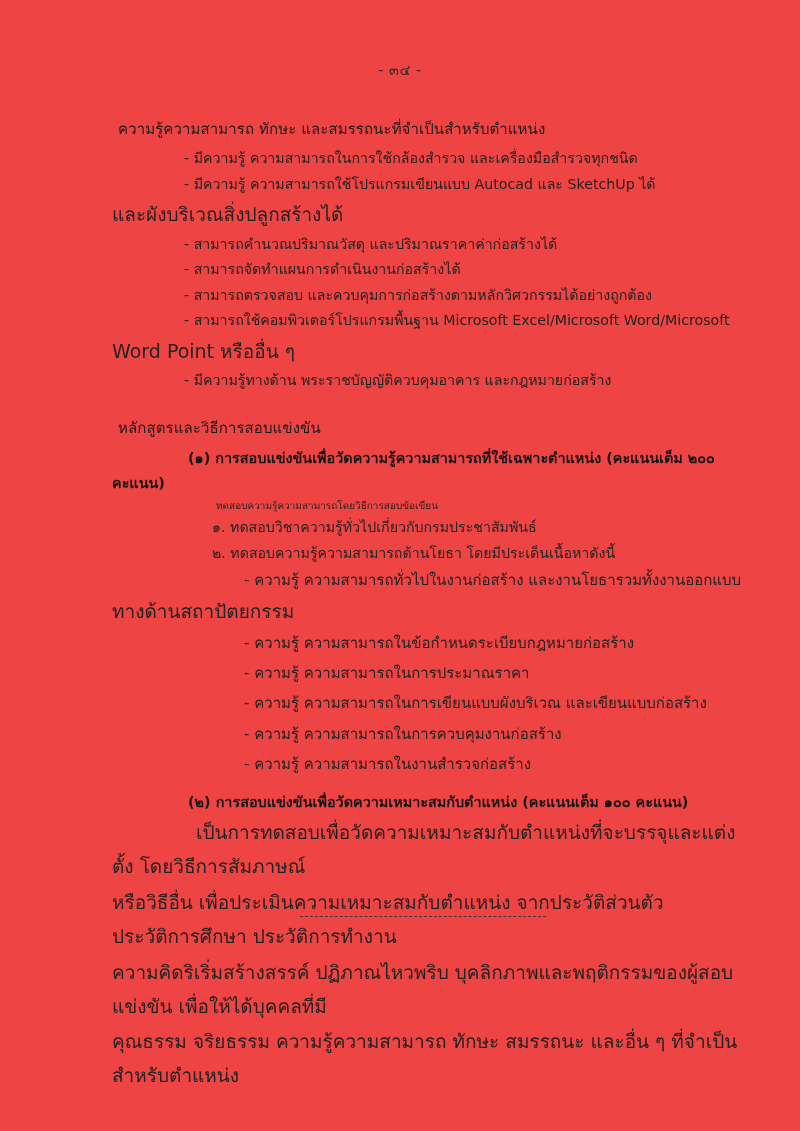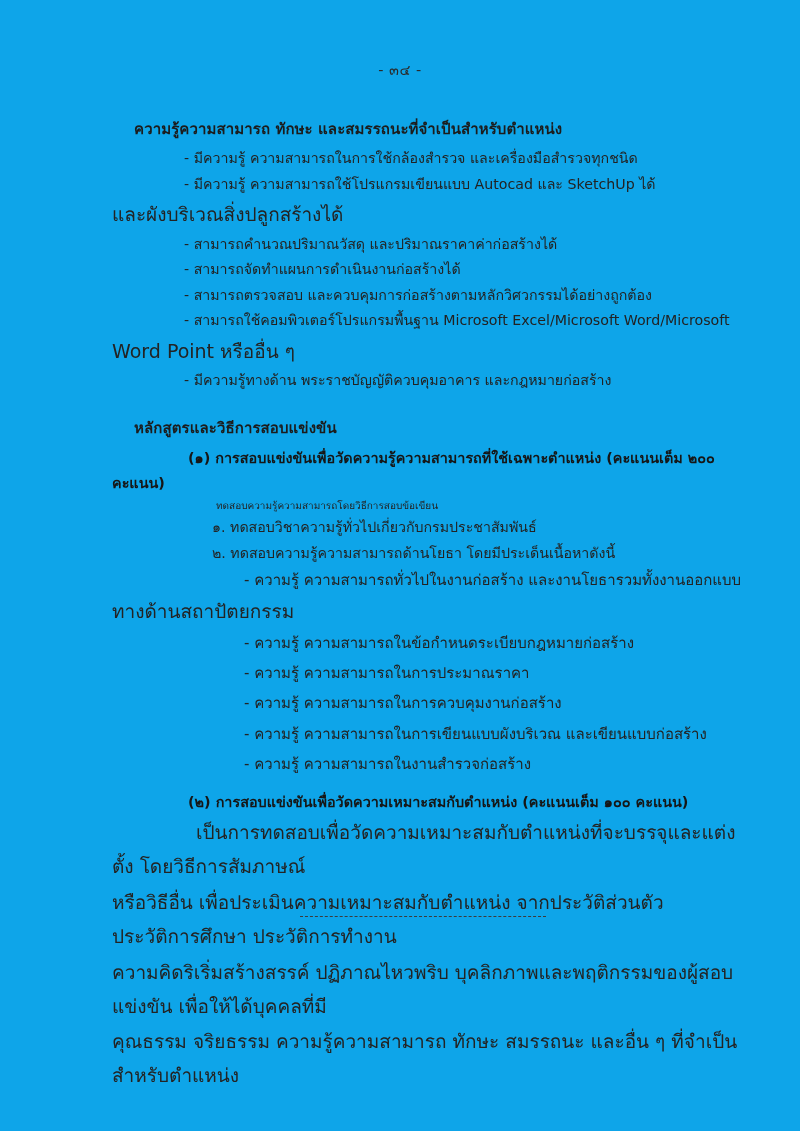--- a/index.html
+++ b/index.html
@@ -7,21 +7,21 @@
     padding: 0;
     background: #ffffff;
   }
   body {
     font-family: "DejaVu Sans", "Liberation Sans", sans-serif;
   }
   .page {
     position: relative;
     width: 800px;
     height: 1131px;
-    background: #0ea5e9;
+    background: #ef4444;
     overflow: hidden;
     box-sizing: border-box;
   }
   .page-number {
     position: absolute;
     top: 58px;
     left: 0;
     width: 800px;
     text-align: center;
     font-size: 14.5px;
@@ -29,23 +29,23 @@
     letter-spacing: 0.5px;
   }
   .content {
     position: absolute;
     top: 118px;
     left: 112px;
     width: 640px;
   }
   .heading {
     font-size: 15px;
-    font-weight: bold;
+    font-weight: normal;
     color: #1c1c1c;
-    margin: 0 0 5px 22px;
+    margin: 0 0 5px 6px;
     line-height: 1.55;
     letter-spacing: 0.1px;
   }
   .heading.second {
     margin-top: 24px;
     margin-bottom: 6px;
   }
   .bullet-list {
     list-style: none;
     margin: 0;
@@ -147,22 +147,22 @@
         <div class="plain-line">ทดสอบความรู้ความสามารถโดยวิธีการสอบข้อเขียน</div>
 
         <div class="sub-number-item">๑. ทดสอบวิชาความรู้ทั่วไปเกี่ยวกับกรมประชาสัมพันธ์</div>
         <div class="sub-number-item">๒. ทดสอบความรู้ความสามารถด้านโยธา โดยมีประเด็นเนื้อหาดังนี้</div>
 
         <div class="dash-bullet">- ความรู้ ความสามารถทั่วไปในงานก่อสร้าง และงานโยธารวมทั้งงานออกแบบ</div>
         <div class="para">ทางด้านสถาปัตยกรรม</div>
 
         <div class="dash-bullet tight">- ความรู้ ความสามารถในข้อกำหนดระเบียบกฎหมายก่อสร้าง</div>
         <div class="dash-bullet tight">- ความรู้ ความสามารถในการประมาณราคา</div>
+        <div class="dash-bullet tight">- ความรู้ ความสามารถในการเขียนแบบผังบริเวณ และเขียนแบบก่อสร้าง</div>
         <div class="dash-bullet tight">- ความรู้ ความสามารถในการควบคุมงานก่อสร้าง</div>
-        <div class="dash-bullet tight">- ความรู้ ความสามารถในการเขียนแบบผังบริเวณ และเขียนแบบก่อสร้าง</div>
         <div class="dash-bullet tight">- ความรู้ ความสามารถในงานสำรวจก่อสร้าง</div>
       </div>
 
       <div class="small-gap"></div>
 
       <div>
         <div class="numbered-heading">(๒) การสอบแข่งขันเพื่อวัดความเหมาะสมกับตำแหน่ง (คะแนนเต็ม ๑๐๐ คะแนน)</div>
 
         <div class="para-block">
           <div class="para indented">เป็นการทดสอบเพื่อวัดความเหมาะสมกับตำแหน่งที่จะบรรจุและแต่งตั้ง โดยวิธีการสัมภาษณ์</div>

